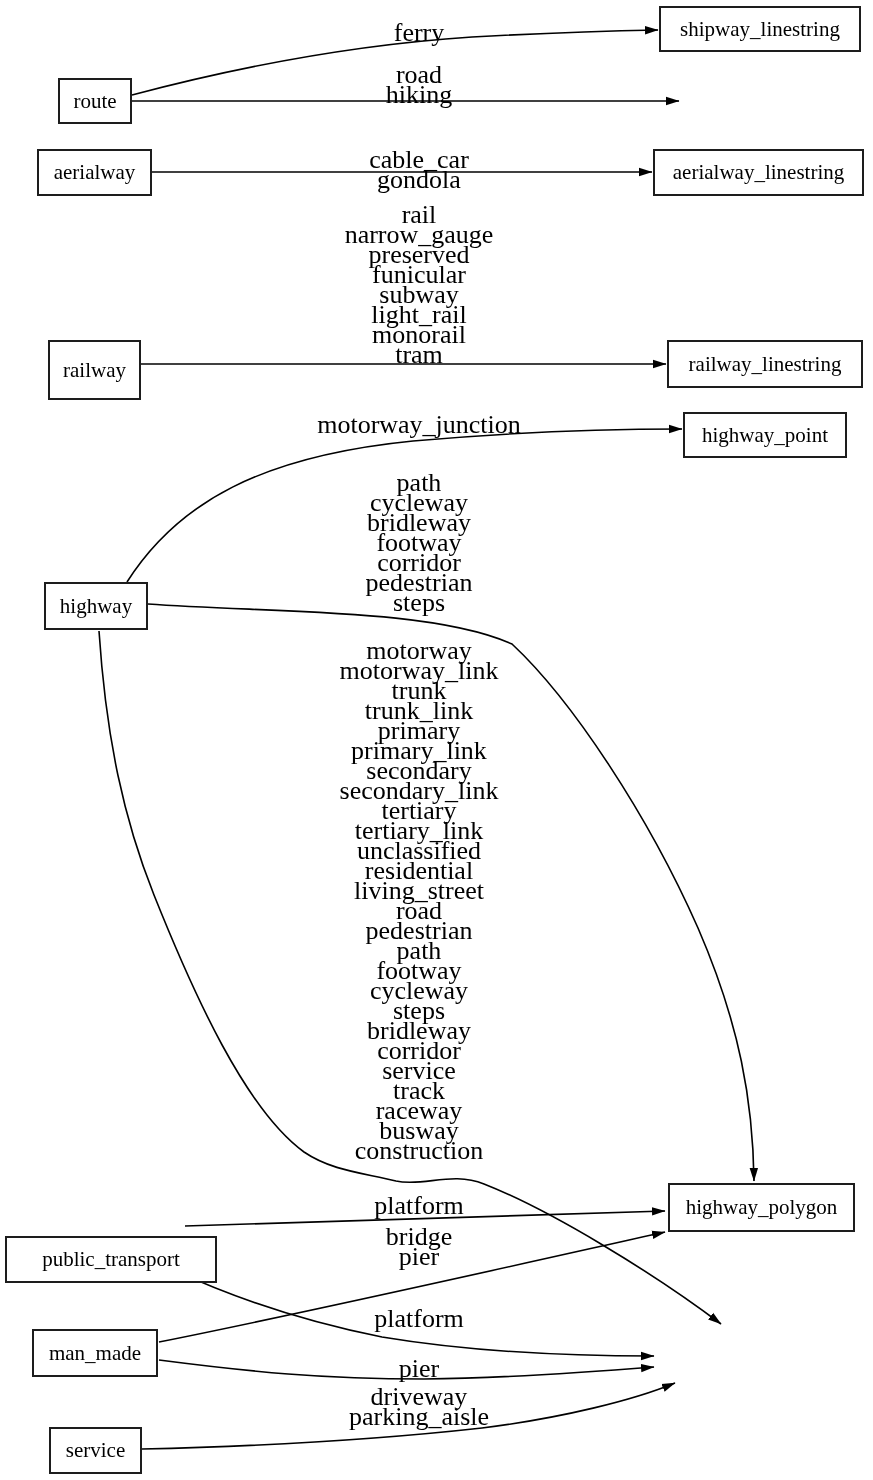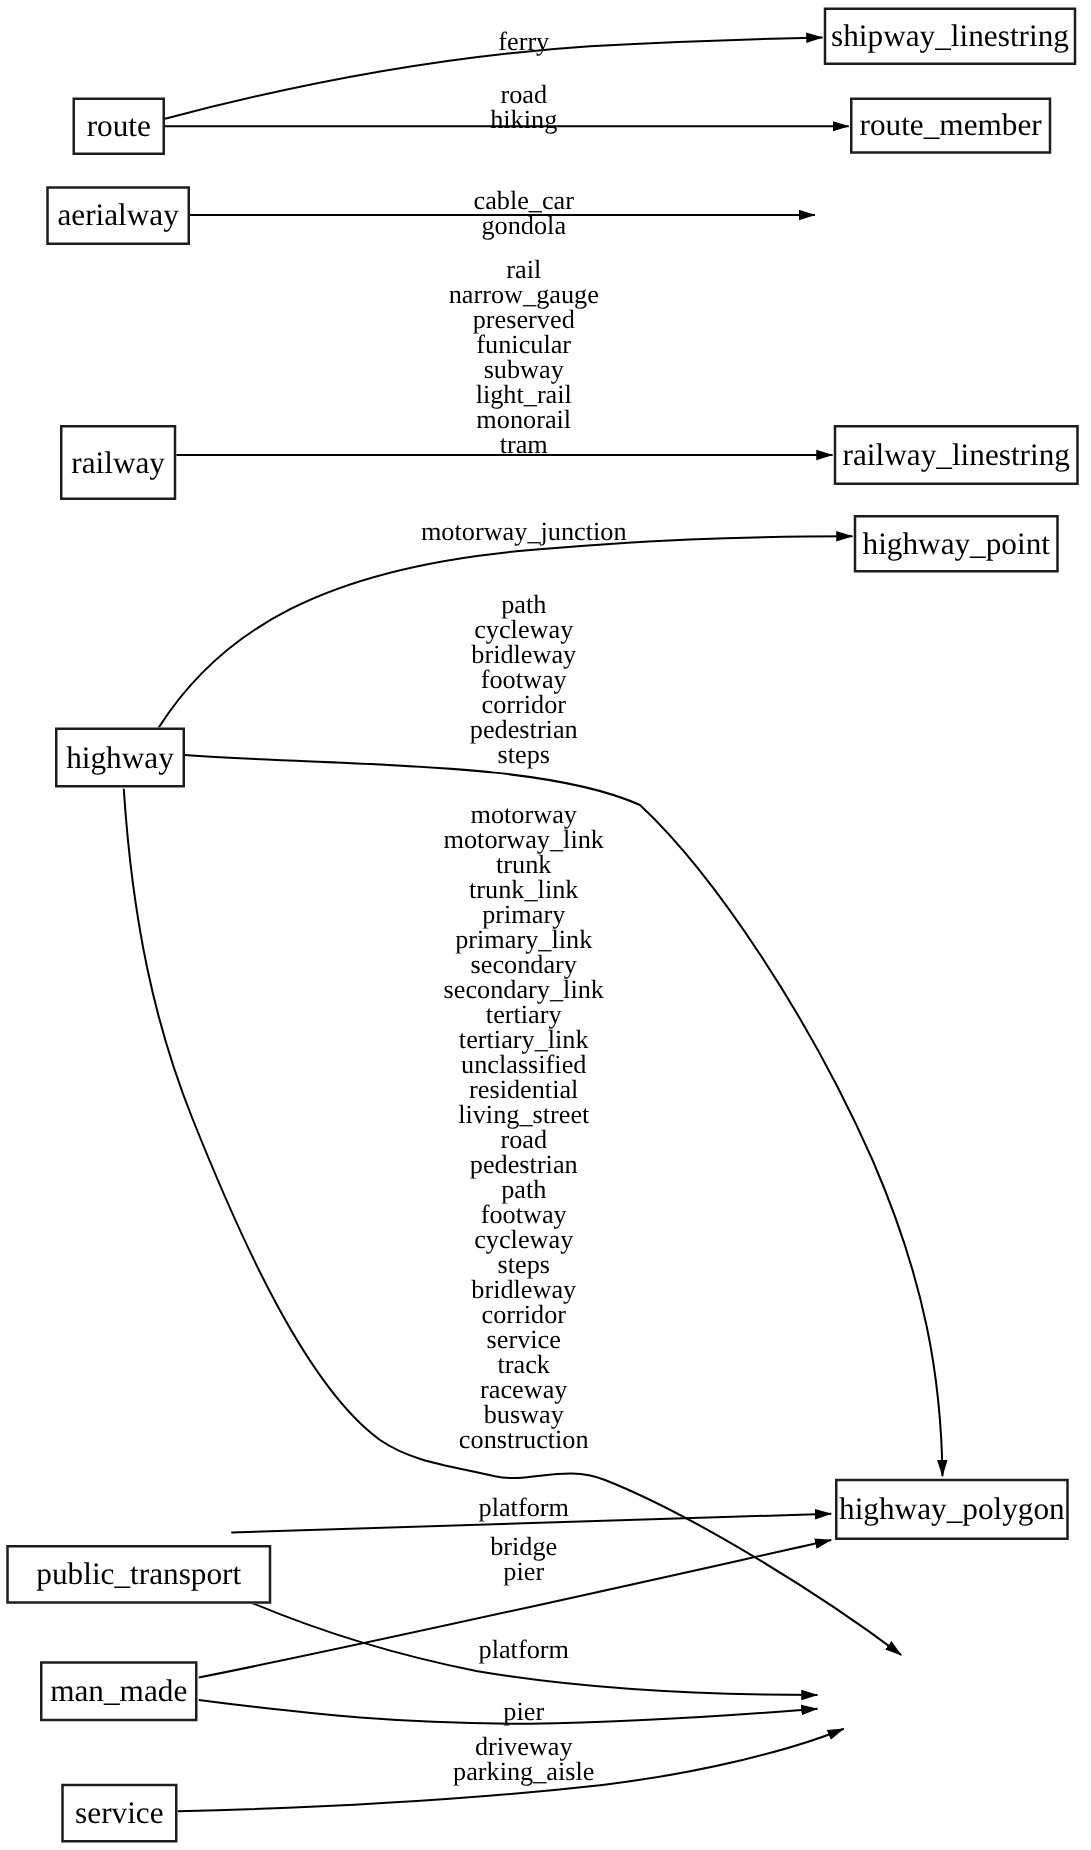--- a/index.html
+++ b/index.html
@@ -5,25 +5,25 @@
 <style>
   html,body{margin:0;padding:0;background:#ffffff;}
   .canvas{
     position:relative;width:873px;height:1480px;background:#ffffff;overflow:hidden;
     font-family:"Liberation Serif","DejaVu Serif",serif;color:#000;
   }
   .edges-svg{position:absolute;left:0;top:0;width:873px;height:1480px;}
   .node{
     position:absolute;box-sizing:border-box;background:#ffffff;border:2px solid #1d1d1d;
     display:flex;align-items:center;justify-content:center;
-    font-size:25px;line-height:21px;white-space:nowrap;
+    font-size:21px;line-height:21px;white-space:nowrap;
   }
   .elbl{
     position:absolute;left:419px;transform:translateX(-50%);
-    text-align:center;font-size:21px;line-height:20px;white-space:pre-line;
+    text-align:center;font-size:26px;line-height:20px;white-space:pre-line;
   }
   
   #n-route{left:58px;top:78px;width:74px;height:46px}
   #n-shipway{left:659px;top:6px;width:202px;height:46px}
   #n-route_member{left:680px;top:78px;width:161px;height:45px}
   #n-aerialway{left:37px;top:149px;width:115px;height:47px}
   #n-aerialway_ls{left:653px;top:149px;width:211px;height:47px}
   #n-railway{left:48px;top:340px;width:93px;height:60px}
   #n-railway_ls{left:667px;top:340px;width:196px;height:48px}
   #n-highway_point{left:683px;top:412px;width:164px;height:46px}
@@ -69,22 +69,22 @@
       <path marker-end="url(#arrow)" d="M185,1226 L665,1211"></path>
       <path marker-end="url(#arrow)" d="M159,1342 C300,1314 490,1271 665,1232"></path>
       <path marker-end="url(#arrow)" d="M143,1255 C215,1292 292,1319 382,1337 C472,1352 572,1356 654,1356"></path>
       <path marker-end="url(#arrow)" d="M159,1360 C252,1372 322,1379 424,1379 C512,1378 592,1372 654,1367"></path>
       <path marker-end="url(#arrow)" d="M142,1449 C272,1446 392,1438 482,1428 C562,1418 634,1400 675,1383"></path>
     </g>
   </svg>
 
   <div class="node" id="n-route">route</div>
   <div class="node" id="n-shipway">shipway_linestring</div>
-  <div class="node" id="n-route_member">route_member</div>
   <div class="node" id="n-aerialway">aerialway</div>
+  <div class="node" id="n-aerialway_ls">aerialway_linestring</div>
   <div class="node" id="n-railway">railway</div>
   <div class="node" id="n-railway_ls">railway_linestring</div>
   <div class="node" id="n-highway_point">highway_point</div>
   <div class="node" id="n-highway">highway</div>
   <div class="node" id="n-highway_polygon">highway_polygon</div>
   <div class="node" id="n-public_transport">public_transport</div>
   <div class="node" id="n-man_made">man_made</div>
   <div class="node" id="n-service">service</div>
 
   <div class="elbl" id="e0">ferry</div>

